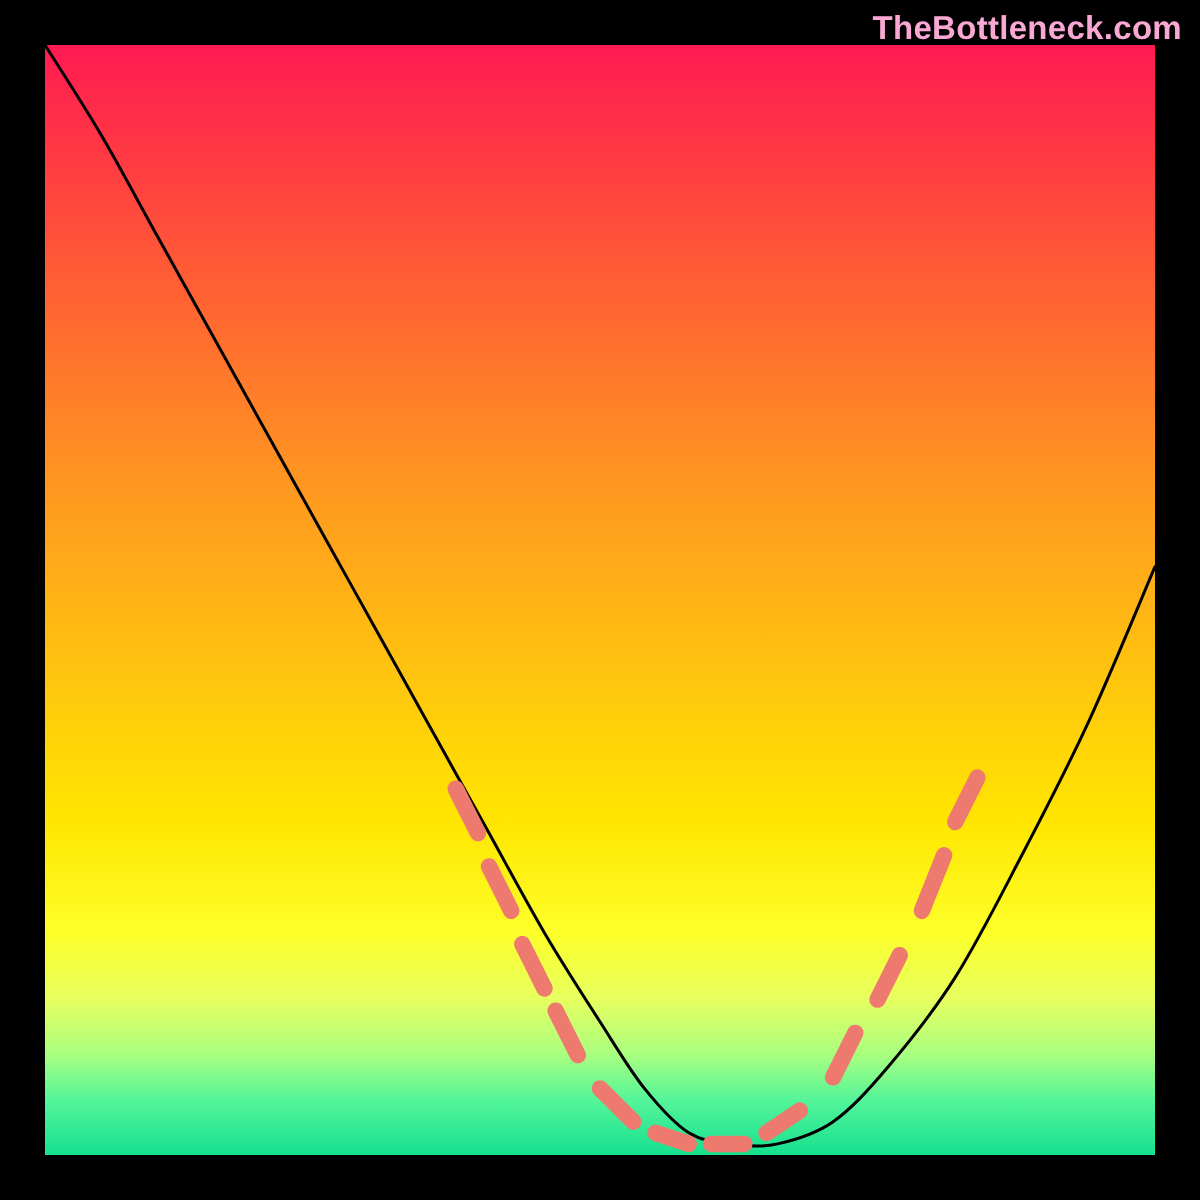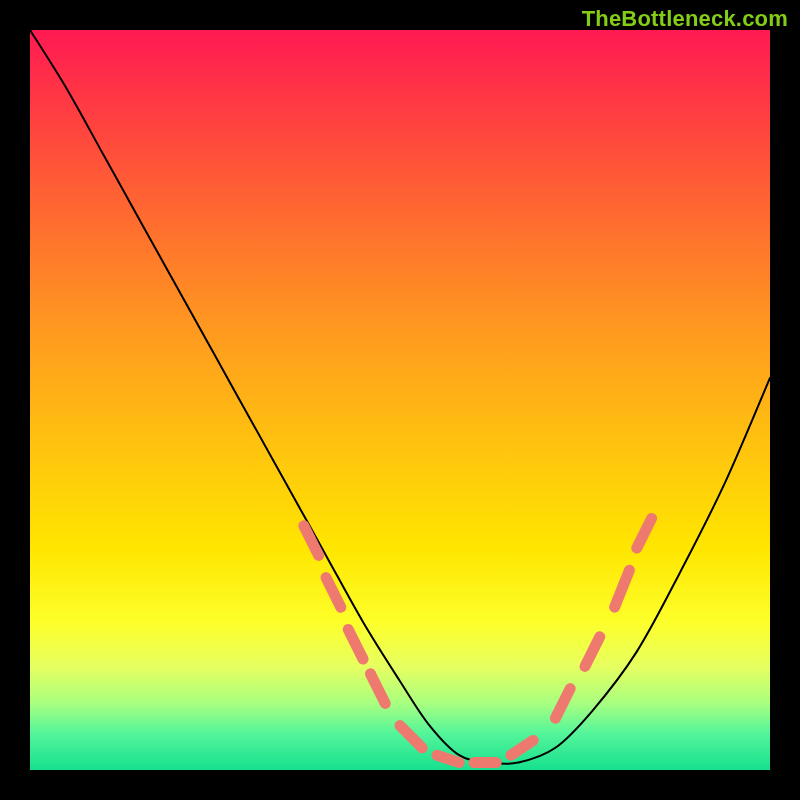--- a/index.html
+++ b/index.html
@@ -29,21 +29,21 @@
       #55f59a 95%,
       #16e08e 100%);
   }
   .watermark {
     position: absolute;
     top: 6px;
     right: 12px;
     font-family: Arial, Helvetica, sans-serif;
     font-size: 22px;
     font-weight: 600;
-    color: #84cc16;
+    color: #f9a8d4;
     letter-spacing: 0.2px;
   }
   svg.plot {
     position: absolute;
     left: 30px;
     top: 30px;
     width: 740px;
     height: 740px;
     overflow: visible;
   }

